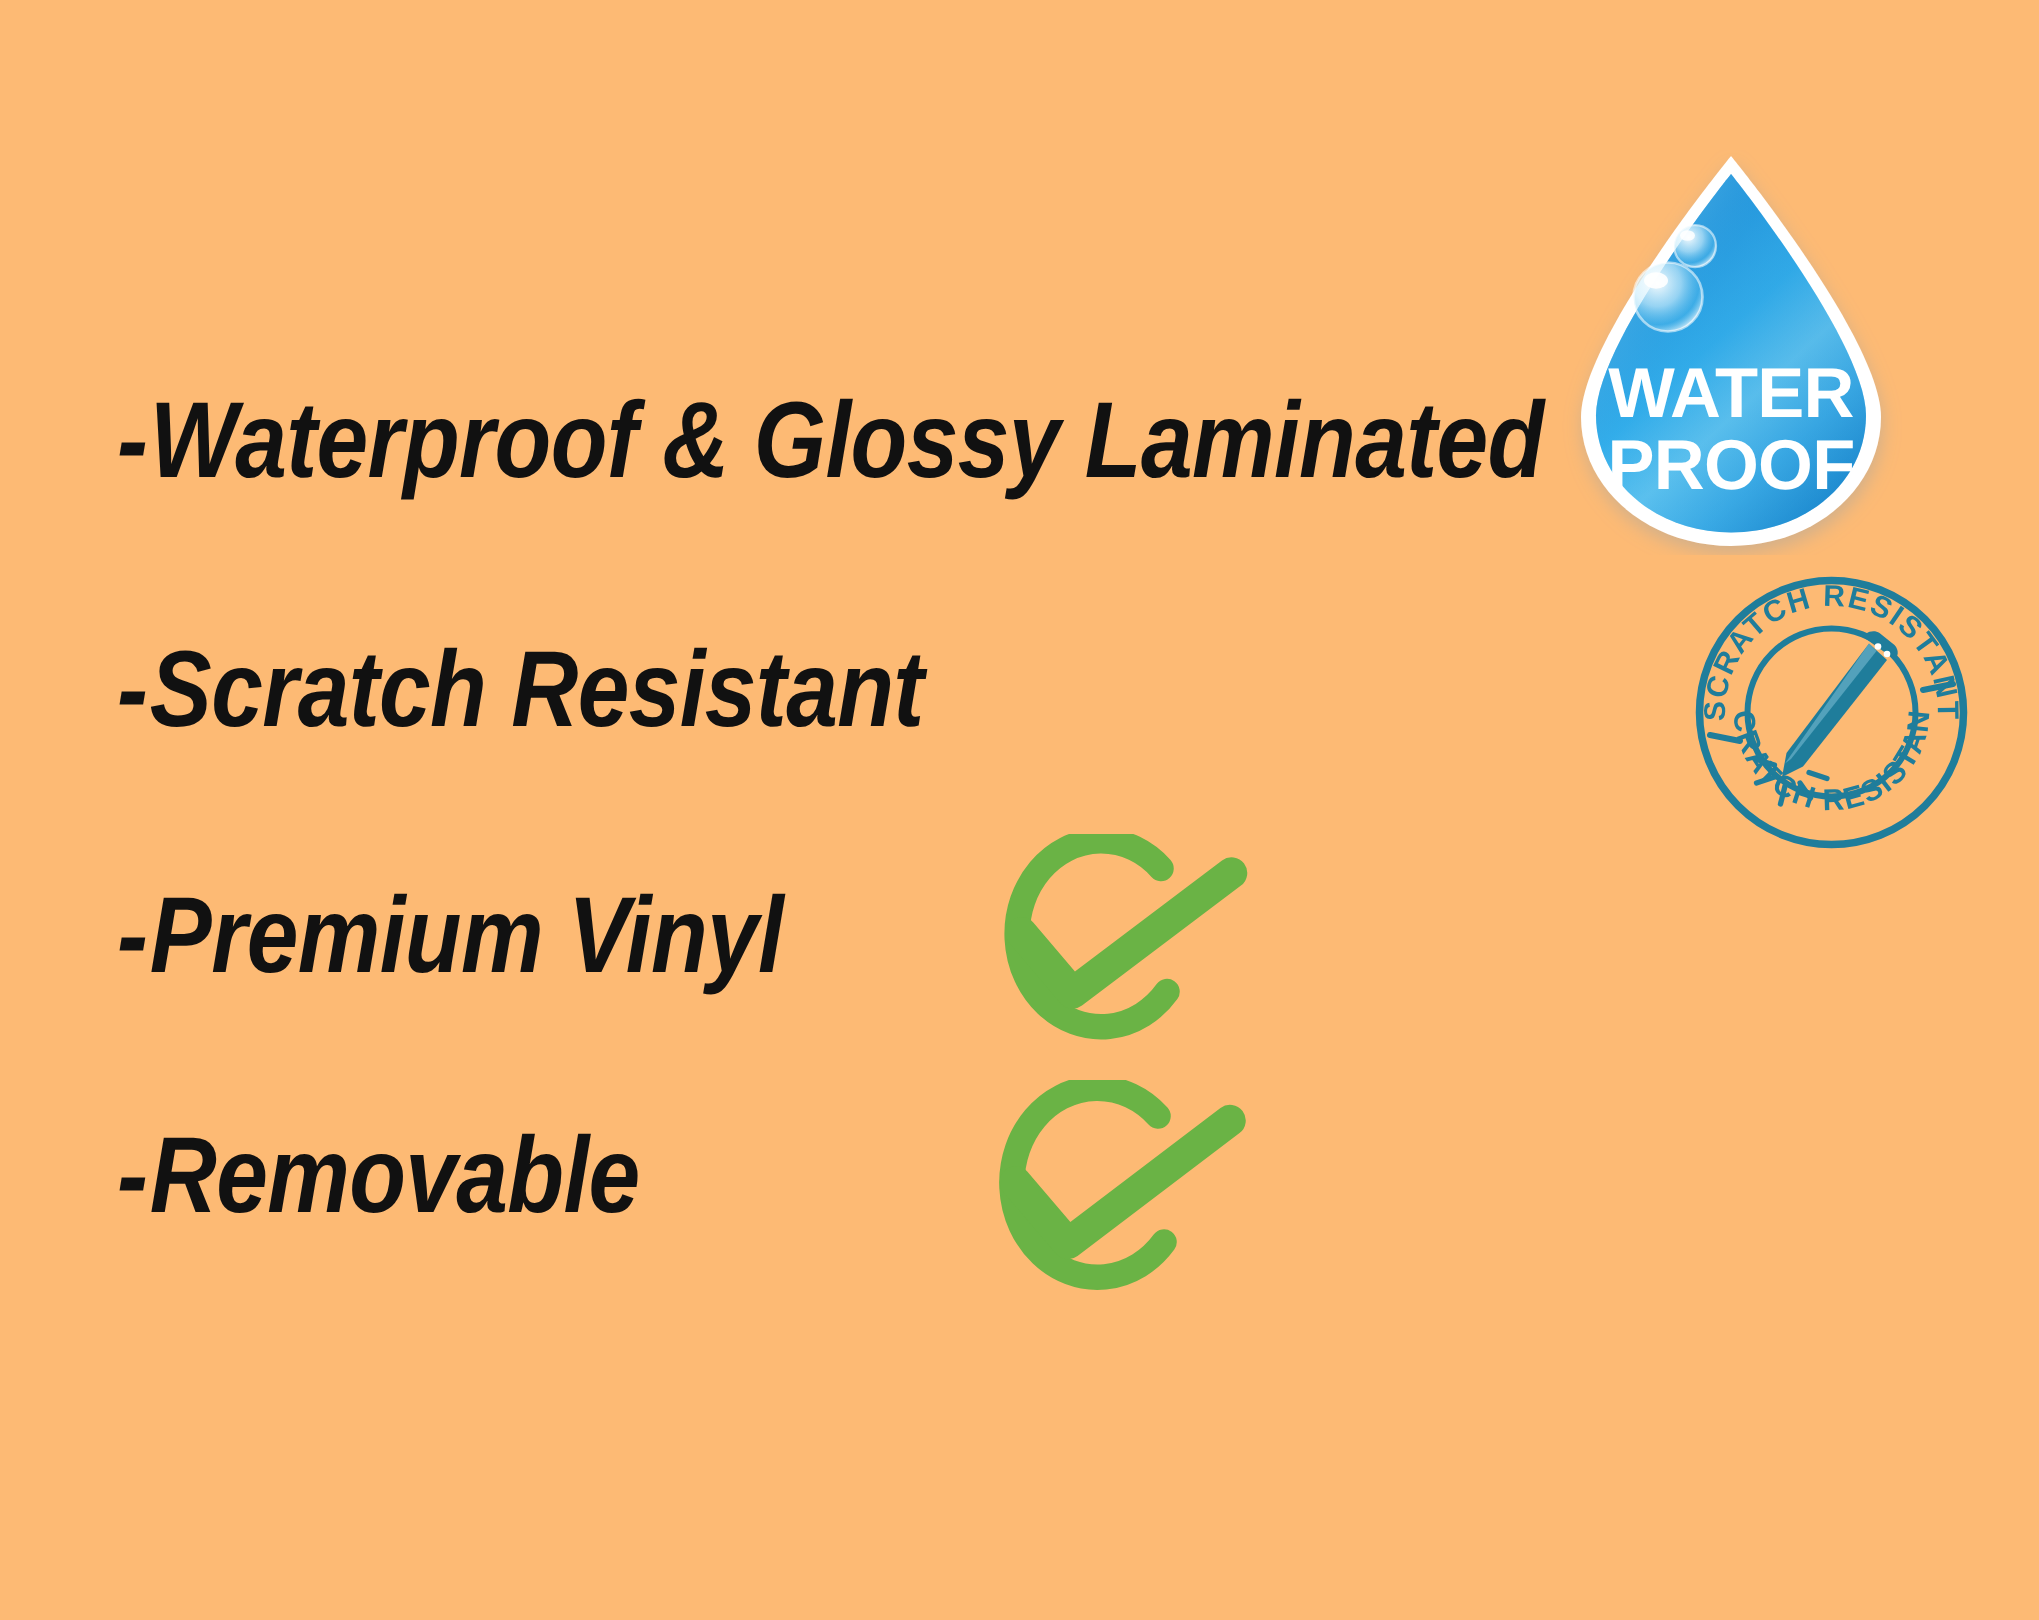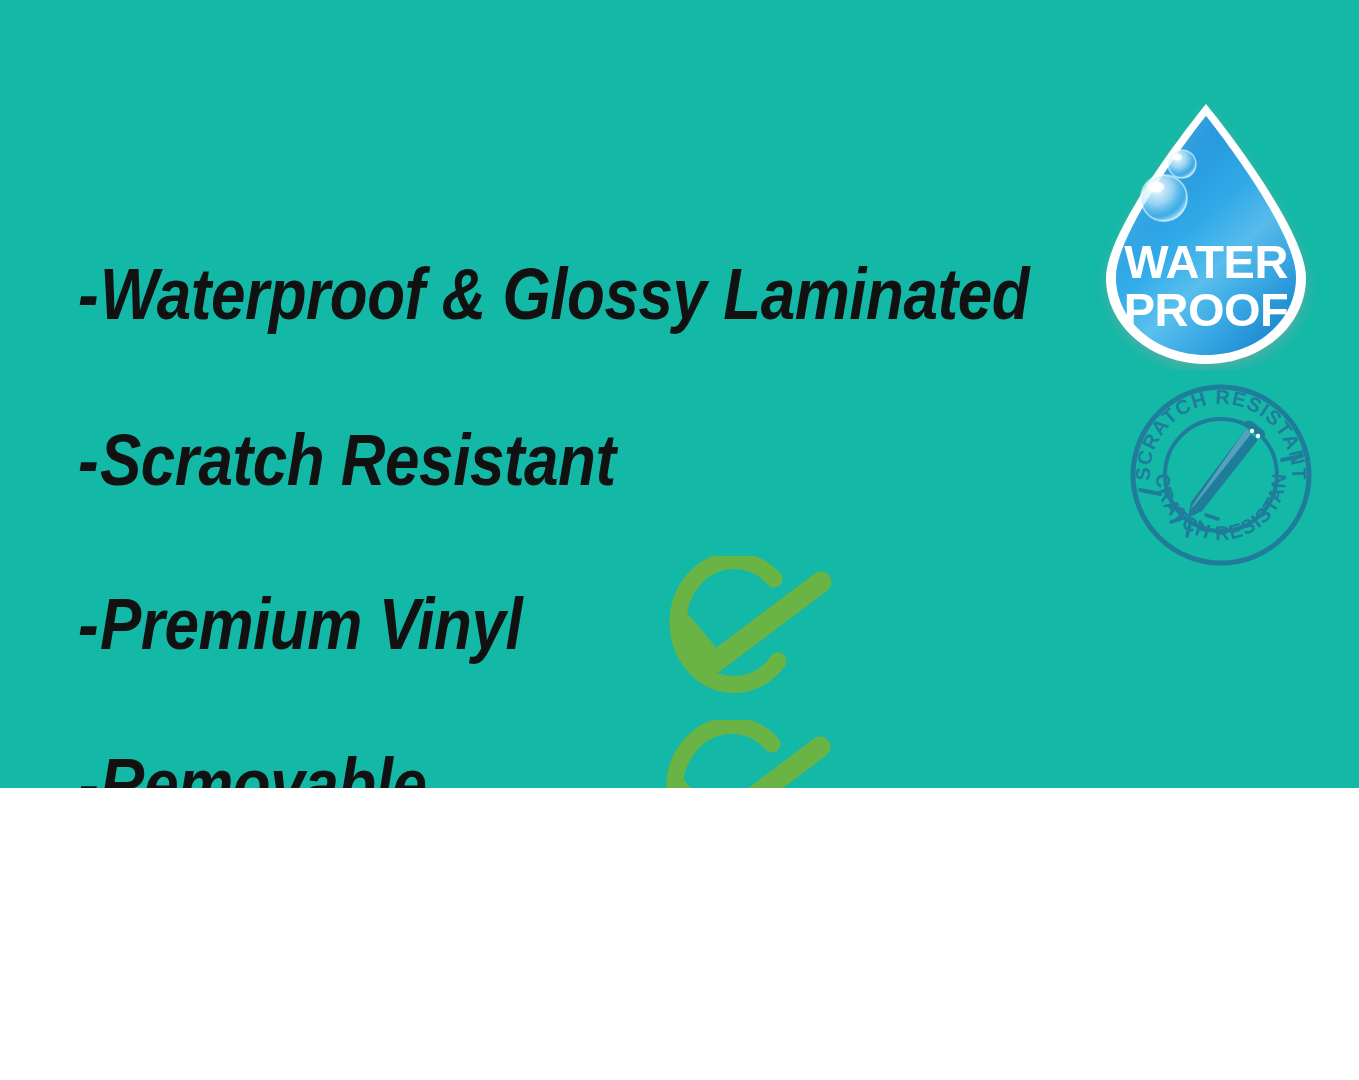--- a/index.html
+++ b/index.html
@@ -7,22 +7,22 @@
     margin: 0;
     padding: 0;
     background: #ffffff;
   }
   body {
     font-family: "Liberation Sans", sans-serif;
   }
   #page {
     position: relative;
     width: 1359px;
-    height: 788px;
-    background: #14b8a6;
+    height: 1080px;
+    background: #fdba74;
     overflow: hidden;
     text-decoration: underline;
   }
 
   
   .feature-line {
     position: absolute;
     left: 78px;
     font-family: "Liberation Sans", sans-serif;
     font-weight: 700;
@@ -39,21 +39,21 @@
     margin-right: 2px;
   }
   #feature-1 { top: 258px; font-size: 72px; }
   #feature-2 { top: 424px; font-size: 72px; }
   #feature-3 { top: 588px; font-size: 72px; }
   #feature-4 { top: 748px; font-size: 72px; }
 
   
   #waterproof-badge {
     position: absolute;
-    left: 1092px;
+    left: 1040px;
     top: 100px;
     width: 228px;
     height: 270px;
   }
   #waterproof-badge svg { display: block; width: 100%; height: 100%; }
 
   
   #scratch-badge {
     position: absolute;
     left: 1128px;

